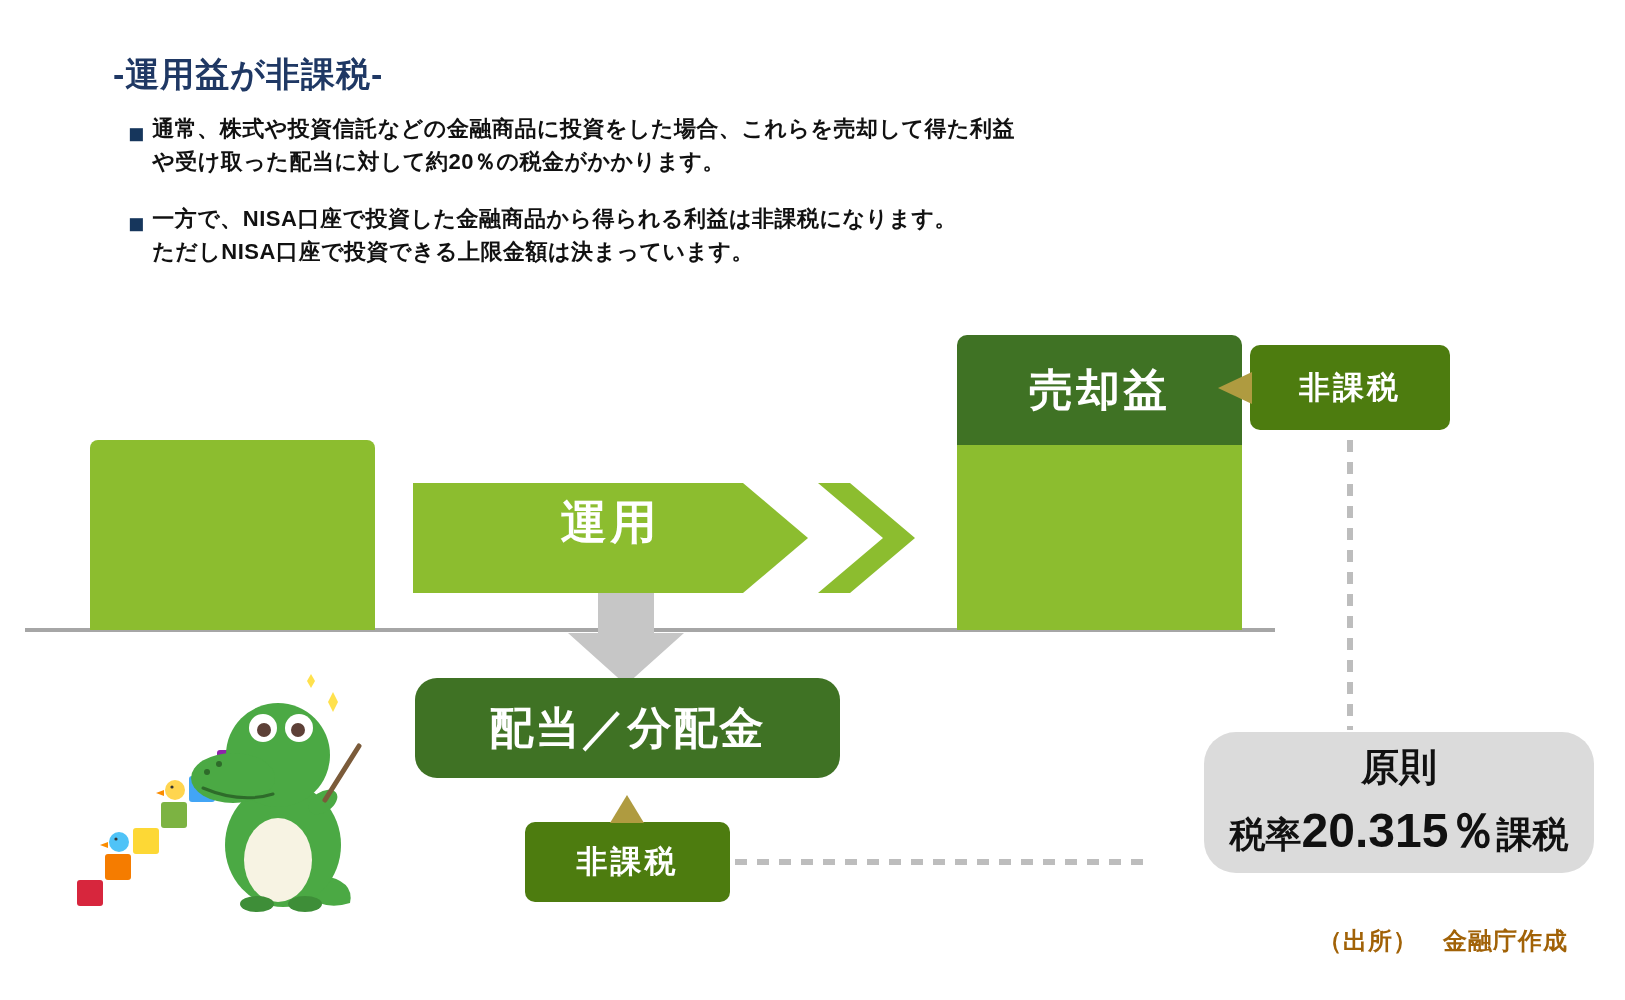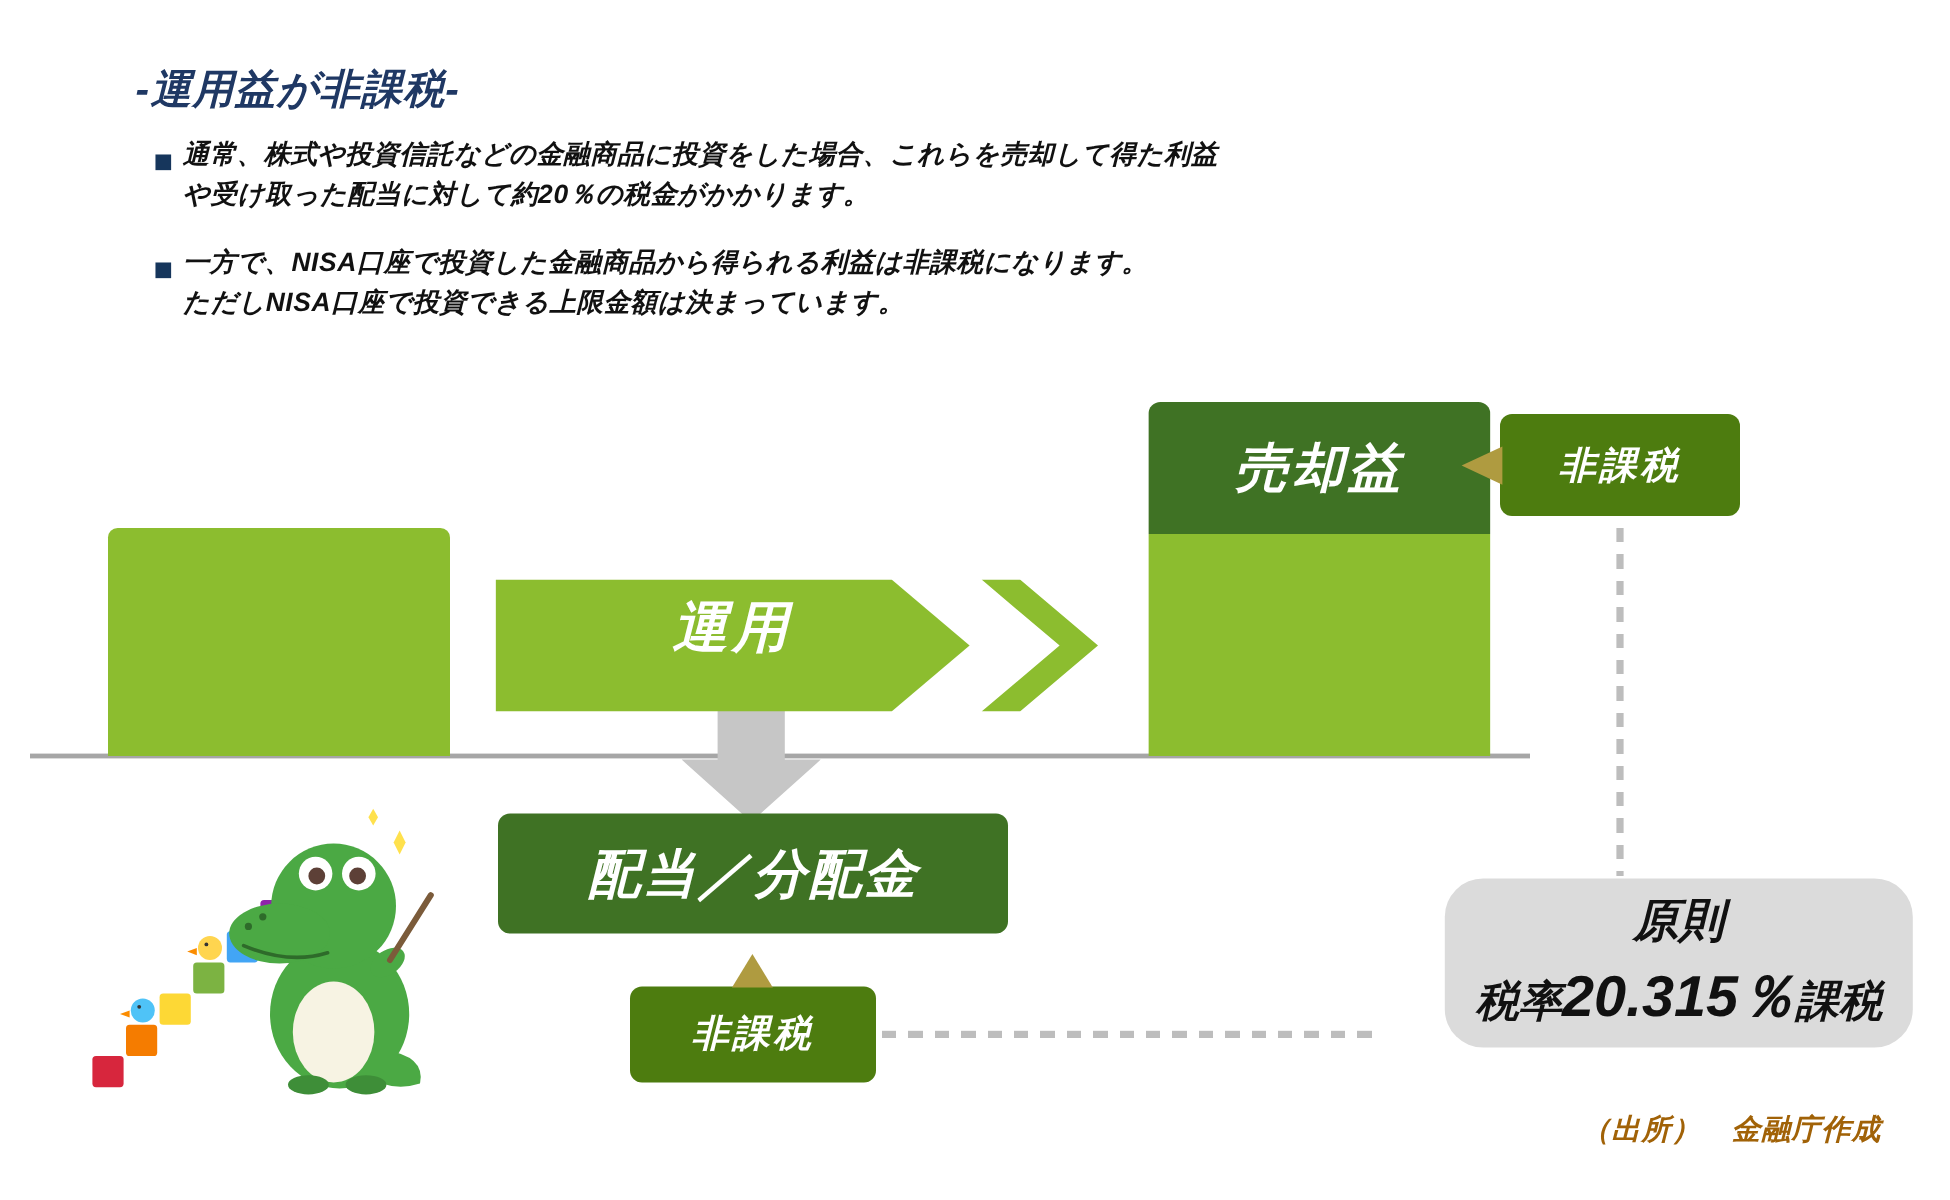--- a/index.html
+++ b/index.html
@@ -4,21 +4,20 @@
 <style>
   * { margin:0; padding:0; box-sizing:border-box; }
   html,body { background:#ffffff; }
   .canvas {
     position:relative;
     width:1625px; height:1000px;
     background:#ffffff;
     overflow:hidden;
     font-family:"Liberation Sans", sans-serif;
     color:#1a1a1a;
-    font-style:italic;
   }
 
   
   .title {
     position:absolute; left:113px; top:52px;
     font-size:34px; font-weight:700; color:#1F3864;
     letter-spacing:1px;
   }
   .bullets {
     position:absolute; left:128px; top:112px; width:1420px;
@@ -82,21 +81,21 @@
   .badge-bottom { left:525px; top:822px; width:205px; height:80px; }
   .badge-bottom .tail-up {
     position:absolute; top:-27px; left:85px;
     width:0; height:0;
     border-left:17px solid transparent; border-right:17px solid transparent;
     border-bottom:28px solid #AF9B40;
   }
 
   .box-dividend {
     position:absolute; left:415px; top:678px; width:425px; height:100px; z-index:2;
-    background:#3F7224; border-radius:10px;
+    background:#3F7224; border-radius:22px;
     display:flex; align-items:center; justify-content:center;
     color:#fff; font-size:44px; font-weight:700; letter-spacing:2px;
   }
 
   .dotted-v {
     position:absolute; left:1347px; top:440px; width:6px; height:290px;
     background:repeating-linear-gradient(to bottom, #BDBDBD 0 12px, transparent 12px 22px);
   }
   .dotted-h {
     position:absolute; left:735px; top:859px; width:418px; height:6px;

